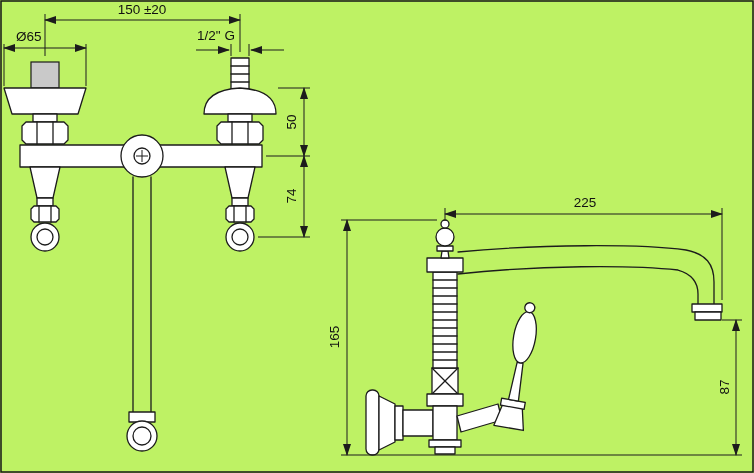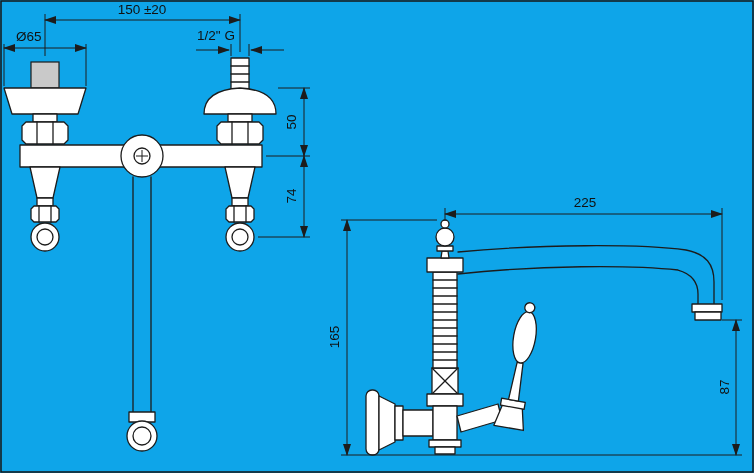--- a/index.html
+++ b/index.html
@@ -1,17 +1,17 @@
 <!DOCTYPE html>
 <html><head>
 <meta charset="utf-8">
 <style>
   html,body { margin:0; padding:0; background:#ffffff; }
   .canvas {
-    width:754px; height:473px; position:relative; background:#0ea5e9;
+    width:754px; height:473px; position:relative; background:#bef264;
     font-family:"Liberation Sans", sans-serif;
   }
   svg { display:block; }
   .frame { fill:none; stroke:#161616; stroke-width:1.5; }
   .obj  { fill:none; stroke:#1c1c1c; stroke-width:1.3; stroke-linejoin:round; stroke-linecap:round; }
   .objw { fill:#ffffff; stroke:#1c1c1c; stroke-width:1.3; stroke-linejoin:round; }
   .objg { fill:#c9c9c9; stroke:#1c1c1c; stroke-width:1.2; }
   .dim  { fill:none; stroke:#1c1c1c; stroke-width:1; }
   .dimtxt {
     font-family:"Liberation Sans", sans-serif;

